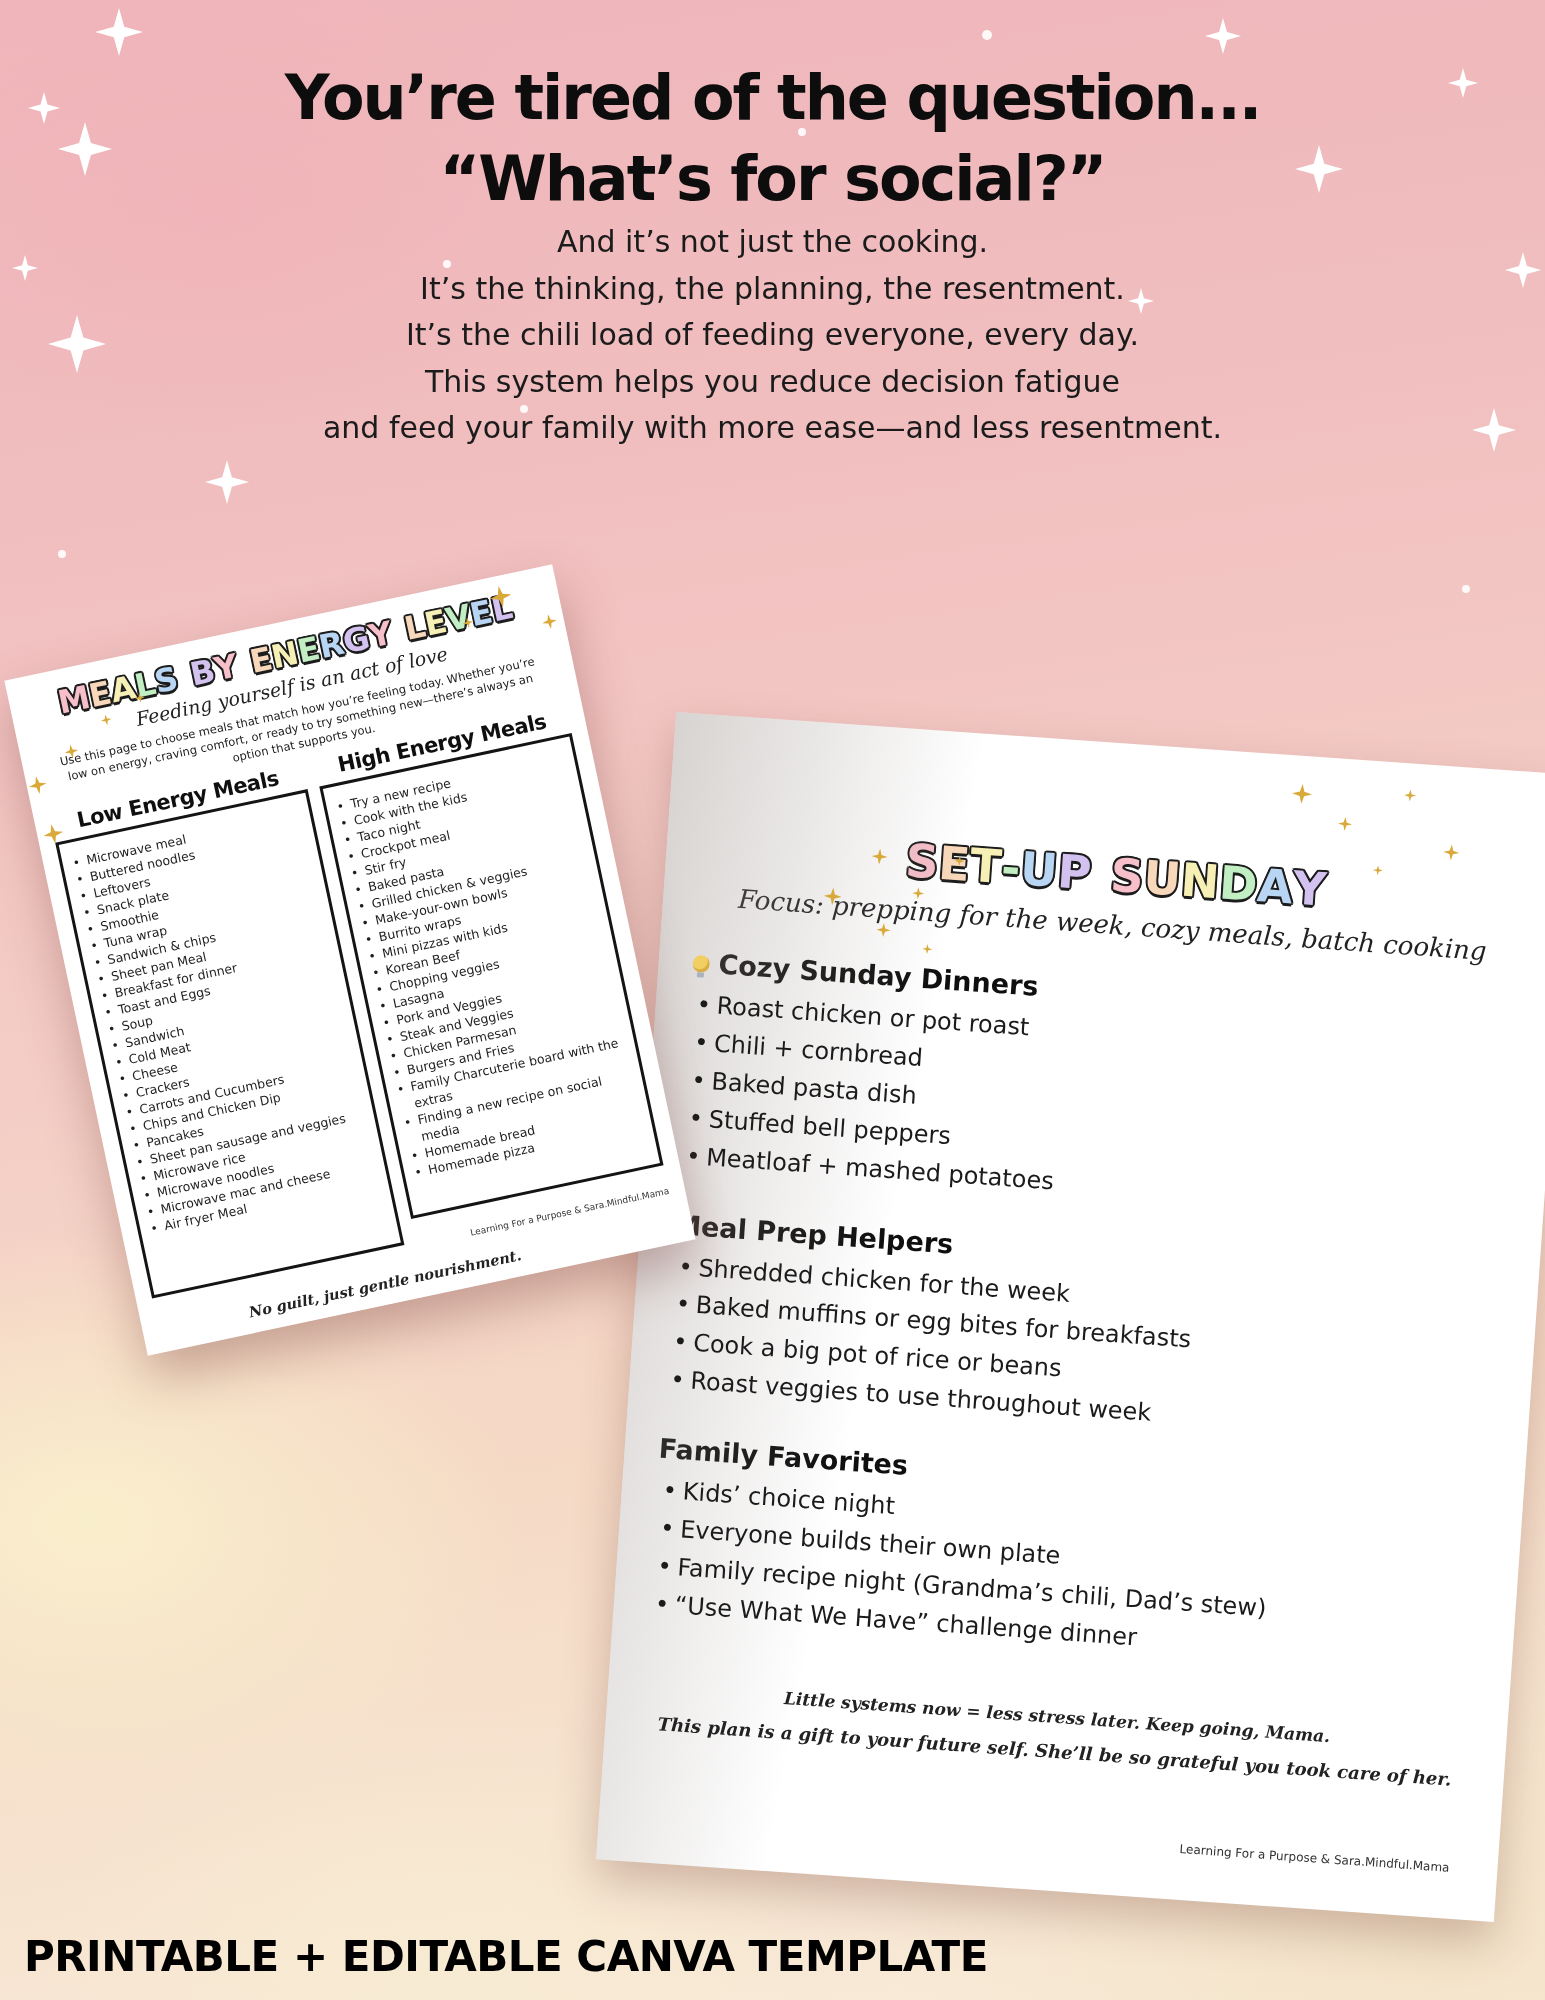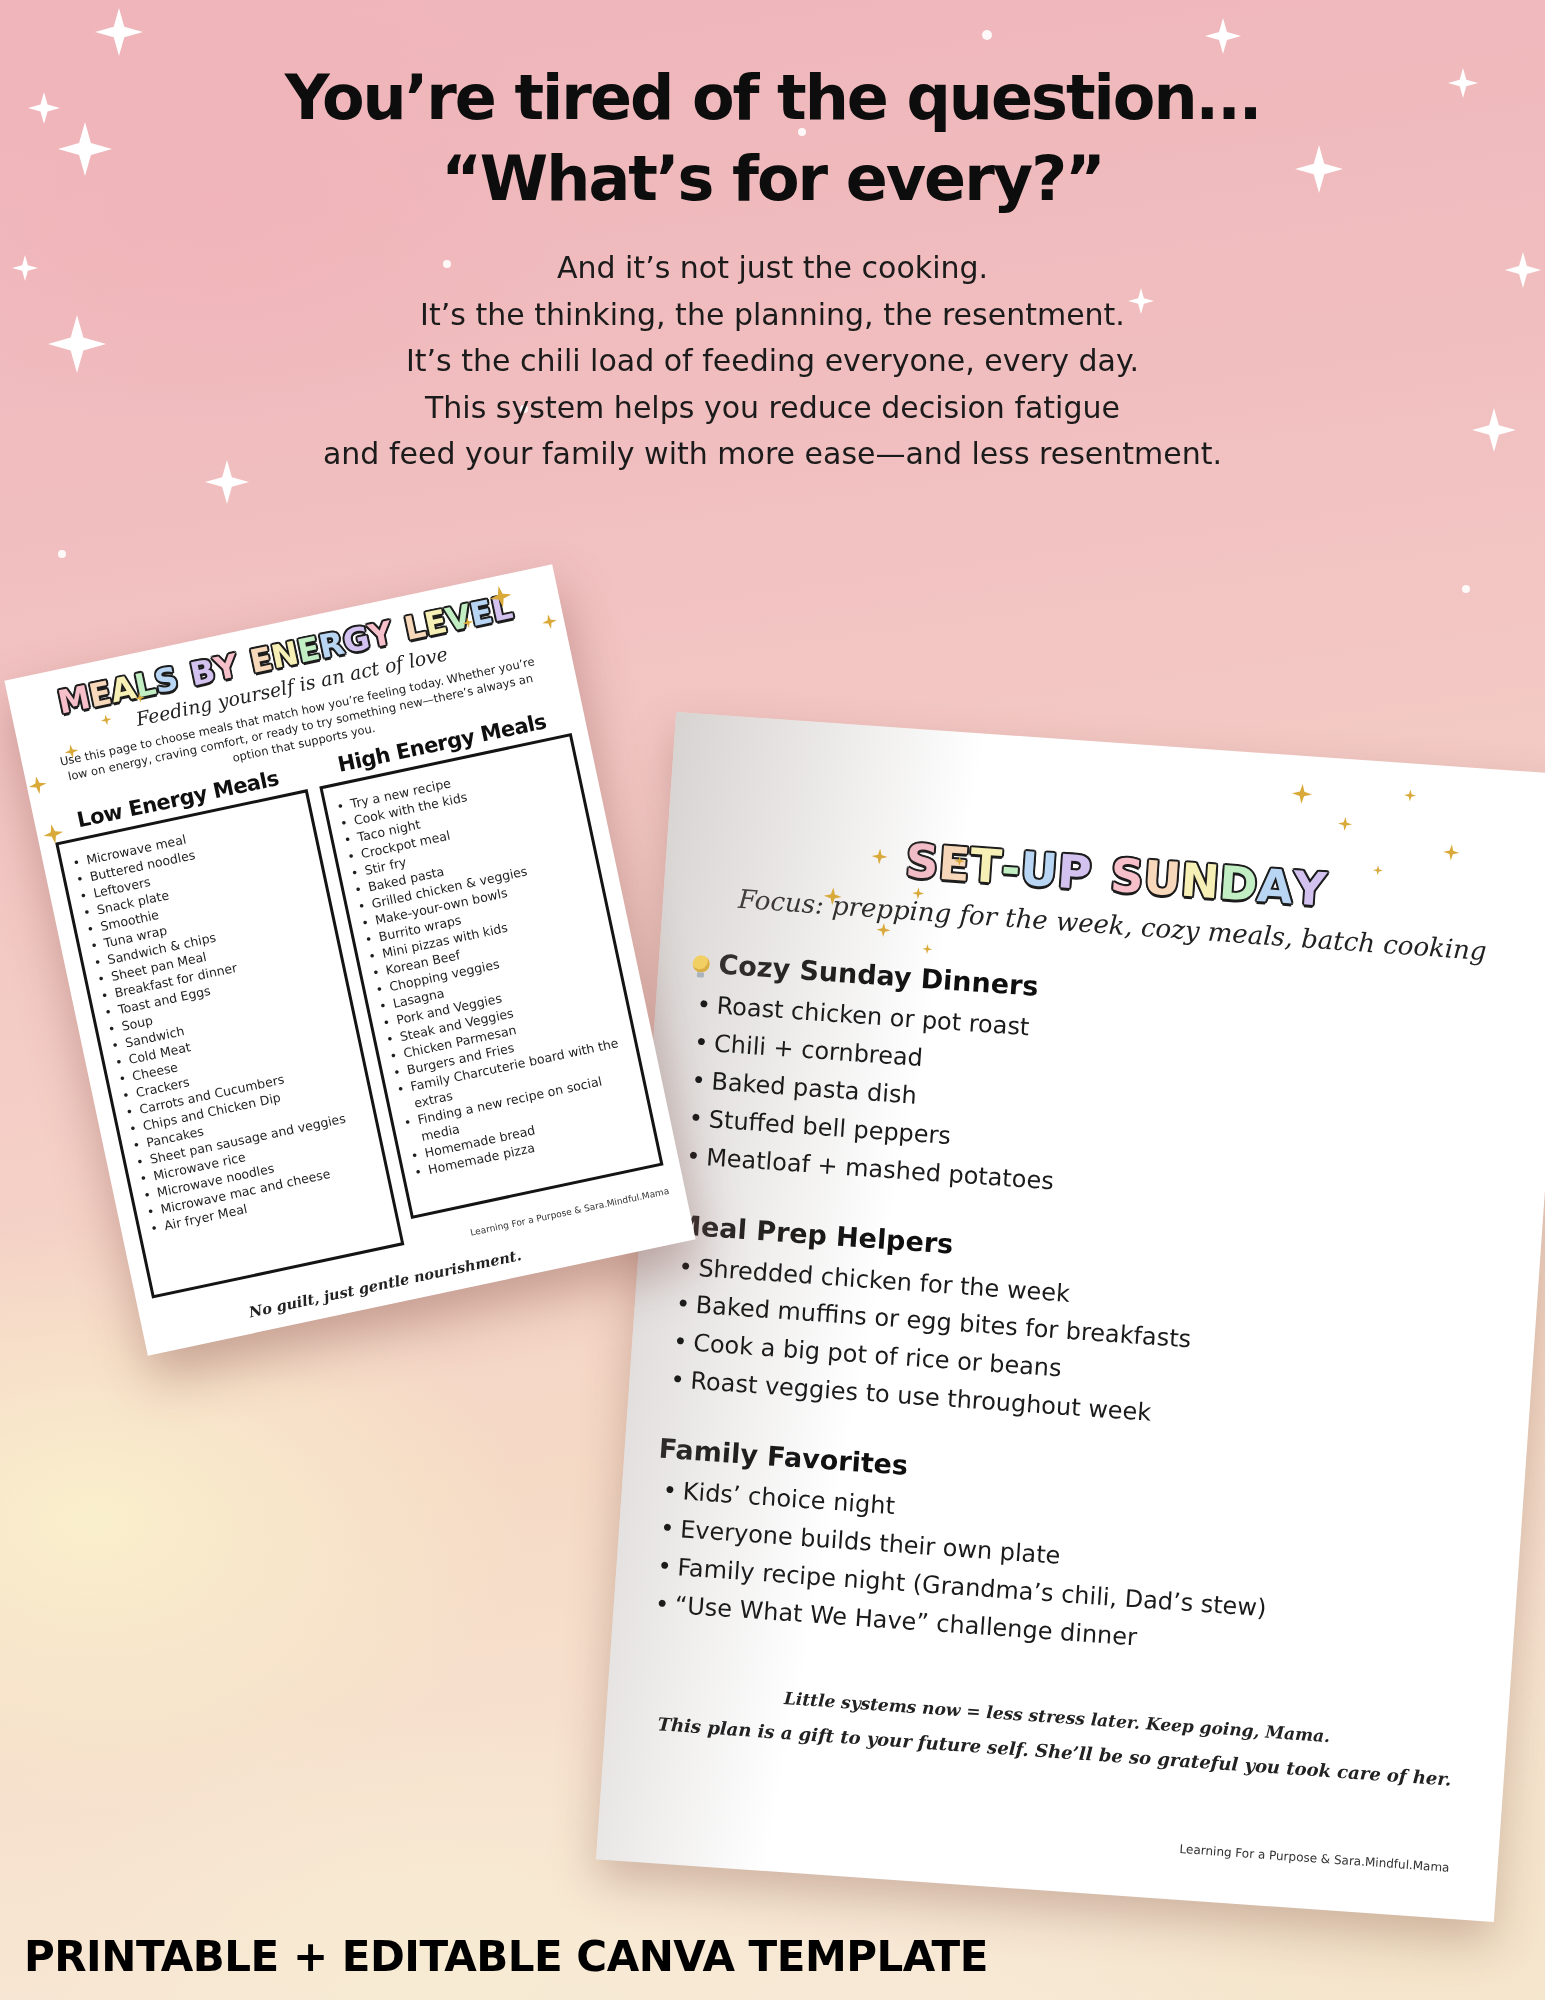--- a/index.html
+++ b/index.html
@@ -14,21 +14,21 @@
       linear-gradient(172deg,#efb5ba 0%,#f1bfc0 26%,#f4cdc6 48%,#f5dac6 70%,#f8ecd9 100%);
   }
   
   .sparkle{position:absolute;clip-path:polygon(50% 0%,61% 39%,100% 50%,61% 61%,50% 100%,39% 61%,0% 50%,39% 39%);z-index:1;}
   .sparkle.white{background:#ffffff;}
   .sparkle.gold{background:#d9a93a;z-index:4;}
   .dot{position:absolute;border-radius:50%;background:rgba(255,255,255,.9);z-index:1;}
   
   .hero{position:absolute;left:0;top:58px;width:100%;text-align:center;z-index:2;}
   .hero-title{font-size:62px;font-weight:800;letter-spacing:-2px;line-height:1.3;color:#0d0d0d;}
-  .hero-body{margin-top:26px;font-size:30px;line-height:1.55;color:#1b1b1b;}
+  .hero-body{font-size:30px;line-height:1.55;color:#1b1b1b;}
   
   .page{position:absolute;background:#ffffff;}
   .page-right{left:635px;top:742px;width:900px;height:1150px;transform:rotate(4deg);z-index:2;
     box-shadow:0 20px 45px rgba(125,75,65,.32);}
   .page-right::before{content:"";position:absolute;inset:0;pointer-events:none;
     background:linear-gradient(97deg,rgba(150,140,135,.38) 0%,rgba(150,140,135,0) 30%);}
   .page-left{left:70px;top:615px;width:560px;height:690px;transform:rotate(-12deg);z-index:3;
     box-shadow:0 24px 50px rgba(120,65,60,.38);}
   
   .bubble-title{text-align:center;font-weight:800;white-space:nowrap;}
@@ -92,21 +92,21 @@
   <span class="dot" style="left:982px;top:30px;width:10px;height:10px;"></span>
   <span class="dot" style="left:798px;top:128px;width:8px;height:8px;"></span>
   <span class="dot" style="left:443px;top:260px;width:8px;height:8px;"></span>
   <span class="dot" style="left:520px;top:405px;width:8px;height:8px;"></span>
   <span class="dot" style="left:58px;top:550px;width:8px;height:8px;"></span>
   <span class="dot" style="left:1462px;top:585px;width:8px;height:8px;"></span>
   <span class="dot" style="left:1342px;top:1188px;width:10px;height:10px;"></span>
 
   <div class="hero">
     <div class="hero-title">You’re tired of the question...</div>
-    <div class="hero-title">“What’s for every?”</div>
+    <div class="hero-title">“What’s for social?”</div>
     <div class="hero-body">
       <div>And it’s not just the cooking.</div>
       <div>It’s the thinking, the planning, the resentment.</div>
       <div>It’s the chili load of feeding everyone, every day.</div>
       <div>This system helps you reduce decision fatigue</div>
       <div>and feed your family with more ease—and less resentment.</div>
     </div>
   </div>
 
   <div class="page page-right">

